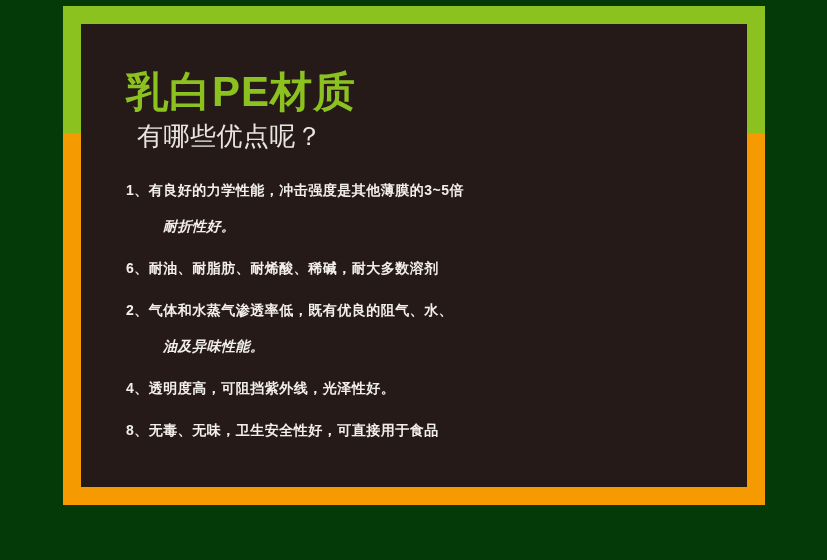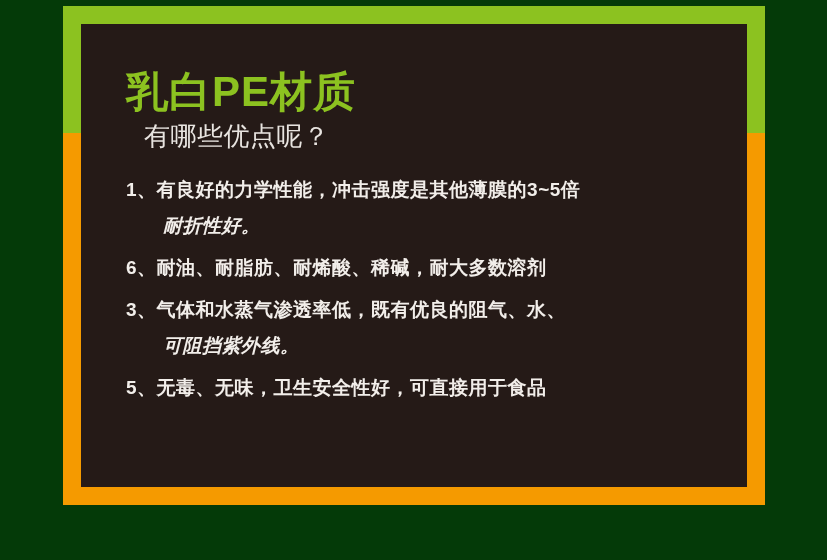--- a/index.html
+++ b/index.html
@@ -55,21 +55,21 @@
     font-size: 42px;
     line-height: 48px;
     font-weight: bold;
     color: #8cc220;
     letter-spacing: 1px;
     white-space: nowrap;
   }
 
   #subtitle {
     position: absolute;
-    left: 63px;
+    left: 56px;
     top: 96px;
     margin: 0;
     font-size: 26px;
     line-height: 32px;
     font-weight: normal;
     color: #e8e4e0;
     letter-spacing: 0.5px;
     white-space: nowrap;
   }
 
@@ -81,21 +81,21 @@
     right: 20px;
     margin: 0;
     padding: 0;
     list-style: none;
   }
 
   .point {
     margin: 0 0 6px 0;
     padding: 0;
     color: #f2eeea;
-    font-size: 19px;
+    font-size: 14px;
     font-weight: bold;
     line-height: 36px;
     letter-spacing: 0.5px;
   }
 
   .point-line {
     display: block;
     white-space: nowrap;
   }
 
@@ -121,21 +121,24 @@
 
     <ul id="points">
       <li class="point">
         <span class="point-line">1、有良好的力学性能，冲击强度是其他薄膜的3~5倍</span>
         <span class="point-line cont">耐折性好。</span>
       </li>
       <li class="point">
         <span class="point-line">6、耐油、耐脂肪、耐烯酸、稀碱，耐大多数溶剂</span>
       </li>
       <li class="point">
-        <span class="point-line">3、气体和水蒸气渗透率低，既有优良的阻气、水、</span>
-        <span class="point-line cont">可阻挡紫外线。</span>
+        <span class="point-line">2、气体和水蒸气渗透率低，既有优良的阻气、水、</span>
+        <span class="point-line cont">油及异味性能。</span>
       </li>
       <li class="point">
-        <span class="point-line">5、无毒、无味，卫生安全性好，可直接用于食品</span>
+        <span class="point-line">4、透明度高，可阻挡紫外线，光泽性好。</span>
+      </li>
+      <li class="point">
+        <span class="point-line">8、无毒、无味，卫生安全性好，可直接用于食品</span>
       </li>
     </ul>
   </div>
 </div>
 
 </body></html>

